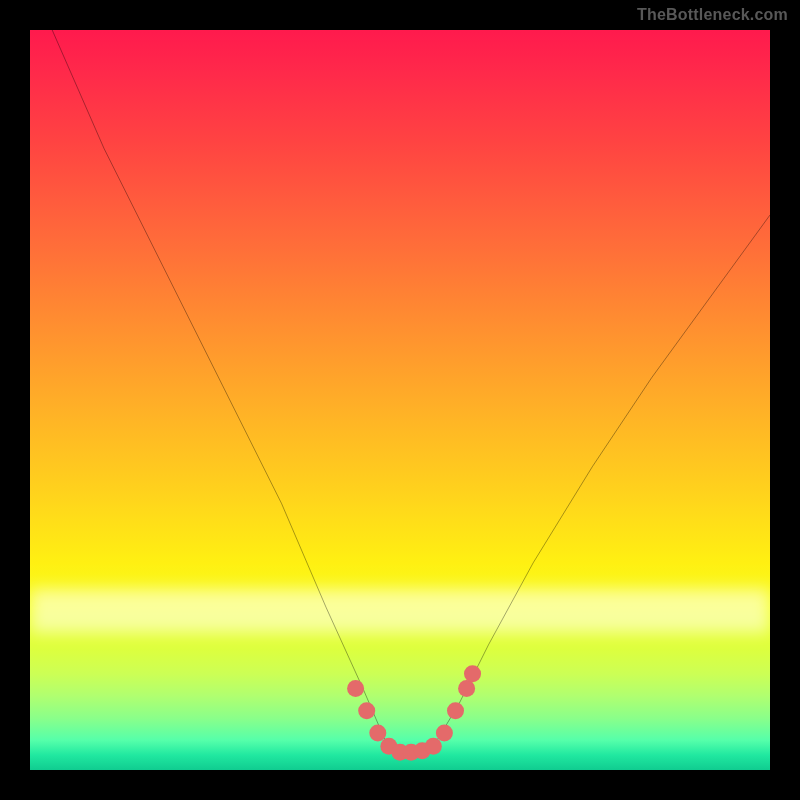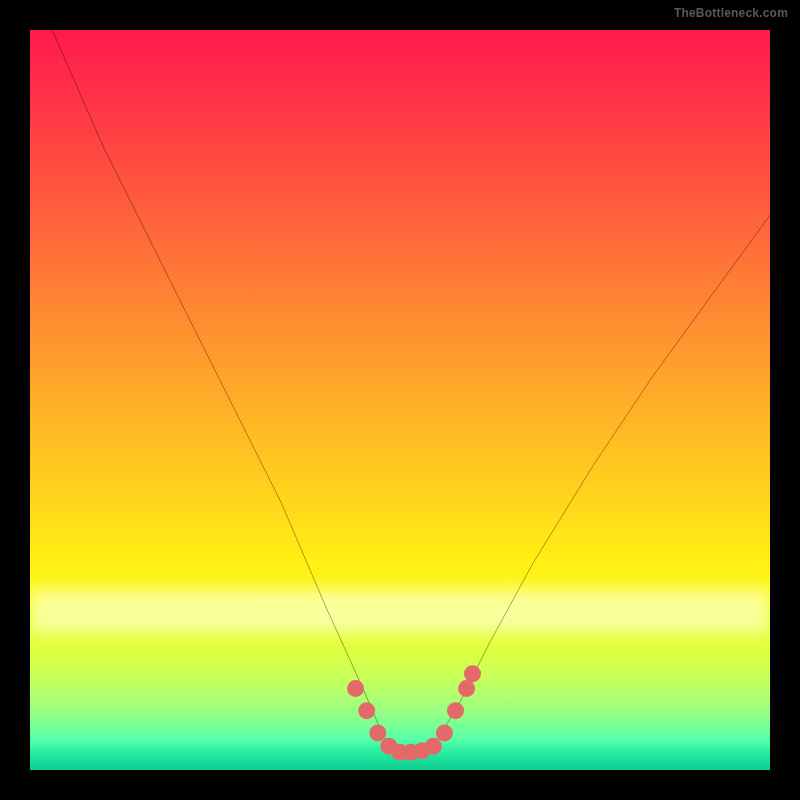--- a/index.html
+++ b/index.html
@@ -59,21 +59,21 @@
     position: absolute;
     left: 0; top: 0;
     width: 100%; height: 100%;
     overflow: visible;
   }
   .attrib {
     position: absolute;
     top: 6px;
     right: 12px;
     color: #585858;
-    font-size: 12px;
+    font-size: 16px;
     font-weight: 600;
     letter-spacing: 0.2px;
   }
 </style>
 </head>
 <body>
 
 <div class="frame">
 
   <div class="attrib">TheBottleneck.com</div>

